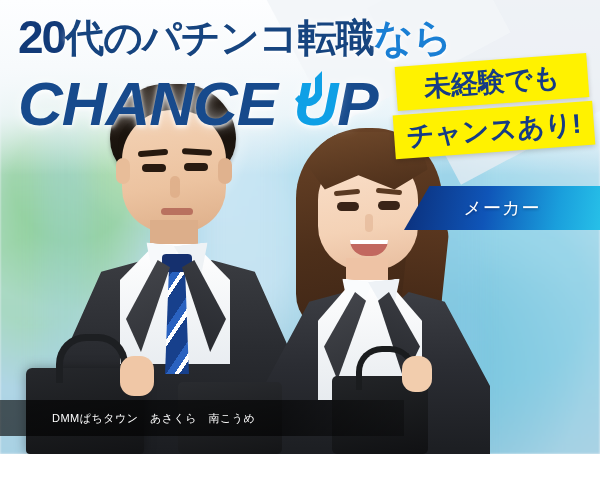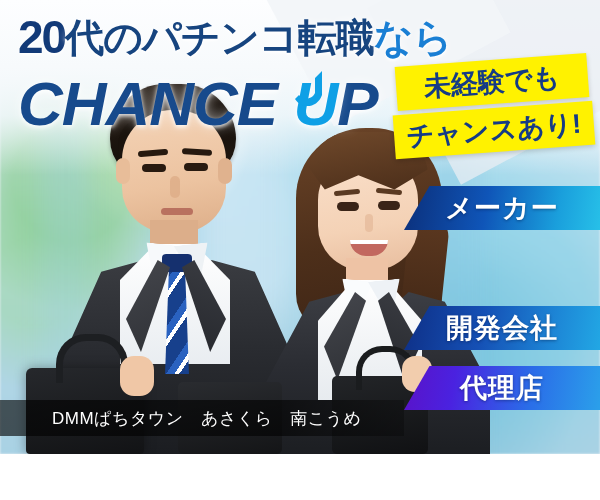--- a/index.html
+++ b/index.html
@@ -240,39 +240,39 @@
   }
   .ribbon-2{
     left:394px;top:108px;width:200px;height:44px;font-size:27px;
     transform:rotate(-4.2deg);letter-spacing:0px;
   }
 
   
   .cat{
     position:absolute;height:44px;width:196px;
     display:flex;align-items:center;justify-content:center;
-    color:#ffffff;font-weight:700;font-size:27px;letter-spacing:1px;
+    color:#ffffff;font-weight:400;font-size:18px;letter-spacing:1px;
     clip-path:polygon(13% 0,100% 0,100% 100%,0 100%);
     box-shadow:0 2px 6px rgba(0,0,0,.22);
     text-shadow:0 1px 3px rgba(0,20,60,.45);
   }
   .cat-0{left:404px;top:186px;background:linear-gradient(100deg,#0b2f7a 0%,#0f55b8 42%,#1a9fdc 78%,#27c0e8 100%);}
   .cat-1{left:404px;top:246px;background:linear-gradient(100deg,#3a0fd0 0%,#3a1ce0 28%,#2352e6 62%,#1f8fe8 100%);}
   .cat-2{left:404px;top:306px;background:linear-gradient(100deg,#0e2f86 0%,#1550b5 40%,#1d86d6 76%,#22a7e4 100%);}
   .cat-3{left:404px;top:366px;background:linear-gradient(100deg,#5a12c8 0%,#4a22e0 26%,#2a6ce8 64%,#2ba0ea 100%);}
   .cat-4{left:404px;top:426px;background:linear-gradient(100deg,#0f3fa0 0%,#1566c8 38%,#1f9ae0 74%,#2ab6ee 100%);}
 
   
   .caption-bar{
     position:absolute;left:0;bottom:18px;width:404px;height:36px;
     background:linear-gradient(90deg,rgba(0,0,0,.62) 0%,rgba(0,0,0,.60) 70%,rgba(0,0,0,.28) 100%);
     display:flex;align-items:center;
   }
   .caption-text{
-    color:#ffffff;font-size:17px;font-weight:400;letter-spacing:.5px;
+    color:#ffffff;font-size:11px;font-weight:400;letter-spacing:.5px;
     padding-left:52px;white-space:nowrap;
   }
 </style>
 </head>
 <body>
 
 <div id="banner">
 
   <div class="bg-photo"></div>
   <div class="bg-bands"></div>
@@ -341,24 +341,18 @@
   <div class="ribbon ribbon-1">
     <span>未経験でも</span>
   </div>
   <div class="ribbon ribbon-2">
     <span>チャンスあり!</span>
   </div>
 
   <div class="cat cat-0">
     <span>メーカー</span>
   </div>
-  <div class="cat cat-2">
-    <span>開発会社</span>
-  </div>
-  <div class="cat cat-3">
-    <span>代理店</span>
-  </div>
 
   <div class="caption-bar">
     <span class="caption-text">DMMぱちタウン　あさくら　南こうめ</span>
   </div>
 
 </div>
 
 </body></html>

